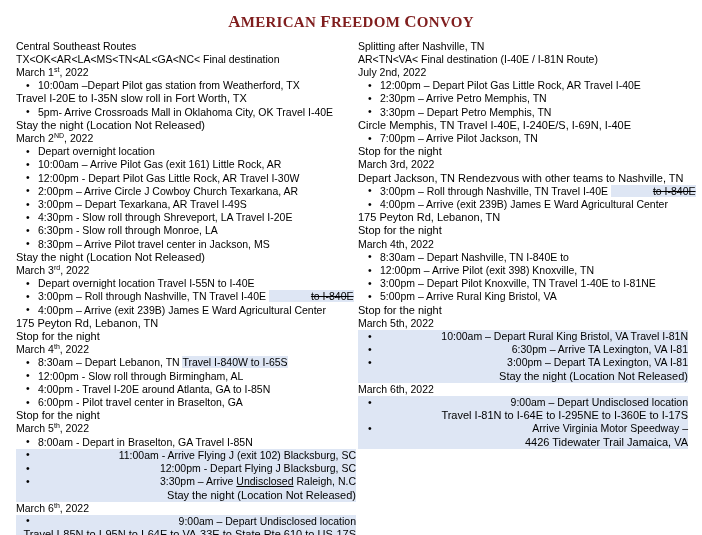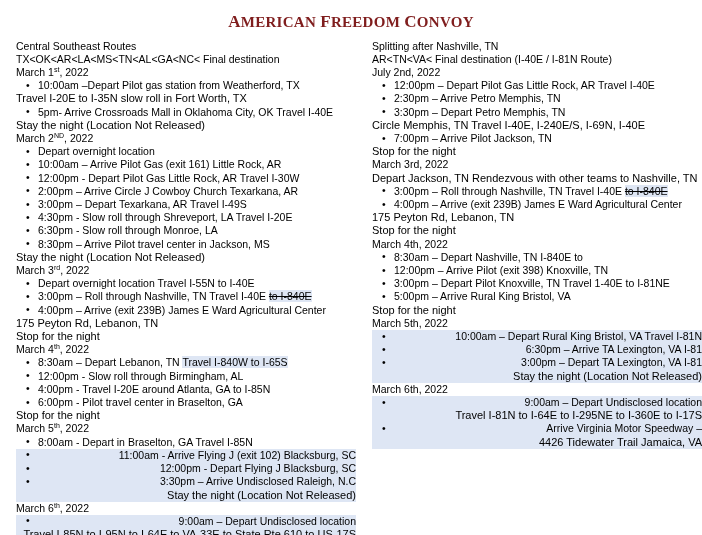--- a/index.html
+++ b/index.html
@@ -28,21 +28,21 @@
   
   #title .cap { font-size: 17px; }
   .columns {
     display: flex;
     align-items: flex-start;
     padding: 0 16px;
     box-sizing: border-box;
     width: 702px;
   }
   .col-left { width: 340px; flex: 0 0 340px; }
-  .col-right { width: 330px; flex: 0 0 330px; margin-left: 16px; }
+  .col-right { width: 330px; flex: 0 0 330px; margin-left: 2px; }
   .hdr {
     font-size: 10.5px;
     font-weight: normal;
     line-height: 13px;
     white-space: nowrap;
   }
   .date {
     font-size: 10.5px;
     line-height: 13.2px;
   }
@@ -67,22 +67,24 @@
   sup {
     font-size: 7px;
     vertical-align: super;
     line-height: 0;
   }
   .hl-blue {
     background: #DEE6F4;
   }
   .hl-strike {
     text-decoration: line-through;
+    padding-left: 42px;
   }
   .uline {
+    text-decoration: underline;
   }
   .block-hl {
     background: #DEE6F4;
     text-align: right;
   }
 </style>
 </head>
 <body>
 
 <div id="title">

